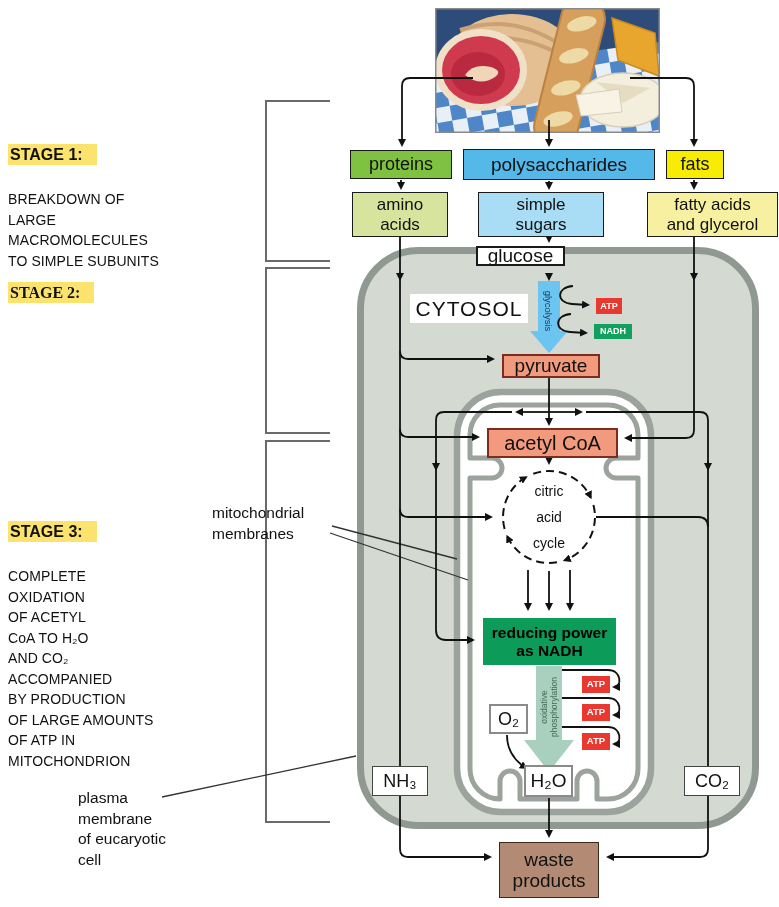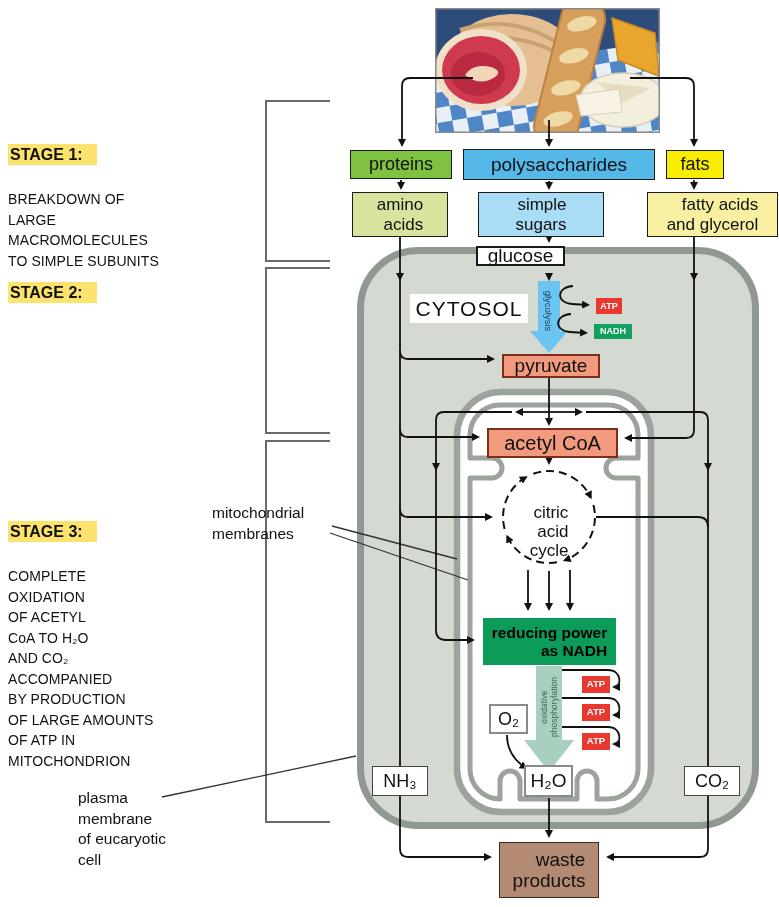--- a/index.html
+++ b/index.html
@@ -1,20 +1,20 @@
 <!DOCTYPE html>
 <html><head>
 <meta charset="utf-8">
 <style>
   html,body{margin:0;padding:0;background:#ffffff;}
   #fig{position:relative;width:779px;height:907px;background:#ffffff;overflow:hidden;
        font-family:"Liberation Sans",sans-serif;color:#111;}
   #lines{position:absolute;left:0;top:0;}
   .box{position:absolute;display:flex;align-items:center;justify-content:center;
-       text-align:right;box-sizing:border-box;white-space:pre-line;line-height:1.12;
+       text-align:center;box-sizing:border-box;white-space:pre-line;line-height:1.12;
        font-family:"Liberation Sans",sans-serif;}
   .stage-block{position:absolute;white-space:pre-line;}
   .stage-head{display:inline-block;background:#fce36e;font-weight:bold;
               font-size:16px;padding:2px 14px 1px 2px;}
   .stage-body{font-size:14px;line-height:20.5px;letter-spacing:0.1px;margin-top:24px;}
   .plainlabel{position:absolute;font-size:15.5px;line-height:20.5px;white-space:pre-line;}
   .nodebig{font-size:18px;}
   .vert{position:absolute;display:flex;align-items:center;justify-content:center;
         text-align:center;white-space:pre-line;}
 </style>
@@ -153,21 +153,21 @@
   </g>
 </svg>
 
 <div class="stage-block" style="left:8px;top:126px;">
   <span class="stage-head">STAGE 1:</span>
   <div class="stage-body">BREAKDOWN OF
 LARGE
 MACROMOLECULES
 TO SIMPLE SUBUNITS</div>
 </div>
-<div class="stage-block" style="left:8px;top:264px;">
+<div class="stage-block" style="left:8px;top:264px;font-family:Liberation Serif, serif;">
   <span class="stage-head">STAGE 2:</span>
 </div>
 <div class="stage-block" style="left:8px;top:503px;">
   <span class="stage-head">STAGE 3:</span>
   <div class="stage-body">COMPLETE
 OXIDATION
 OF ACETYL
 CoA TO H₂O
 AND CO₂
 ACCOMPANIED
@@ -199,21 +199,21 @@
 <div class="box" style="left:410px;top:294px;width:118px;height:29px;background:#ffffff;font-size:21px;letter-spacing:1px;">CYTOSOL</div>
 
 <div class="vert" style="left:519px;top:305px;width:60px;height:12px;transform:rotate(90deg);font-size:9.5px;color:#123c55;">glycolysis</div>
 
 <div class="box" style="left:596px;top:298px;width:26px;height:16px;background:#e8382f;color:#fff;font-size:9px;font-weight:bold;">ATP</div>
 <div class="box" style="left:594px;top:324px;width:38px;height:15px;background:#12a05e;color:#fff;font-size:9px;font-weight:bold;">NADH</div>
 
 <div class="box" style="left:502px;top:354px;width:98px;height:24px;background:#f29a7e;border:2px solid #7c2d1d;font-size:19px;">pyruvate</div>
 <div class="box" style="left:487px;top:428px;width:131px;height:30px;background:#f29a7e;border:2px solid #7c2d1d;font-size:20px;">acetyl CoA</div>
 
-<div class="box" style="left:509px;top:504px;width:80px;height:54px;font-size:17px;line-height:19px;">citric
+<div class="box" style="left:509px;top:490px;width:80px;height:54px;font-size:14px;line-height:26px;">citric
 acid
 cycle</div>
 
 <div class="box" style="left:483px;top:618px;width:133px;height:47px;background:#0d9b59;color:#000000;font-size:15.5px;font-weight:bold;">reducing power
 as NADH</div>
 
 <div class="vert" style="left:509px;top:696px;width:80px;height:22px;transform:rotate(-90deg);font-size:8.5px;line-height:10px;color:#3e6b55;">oxidative
 phosphorylation</div>
 
 <div class="box" style="left:582px;top:676px;width:28px;height:17px;background:#e8382f;color:#fff;font-size:9.5px;font-weight:bold;">ATP</div>

